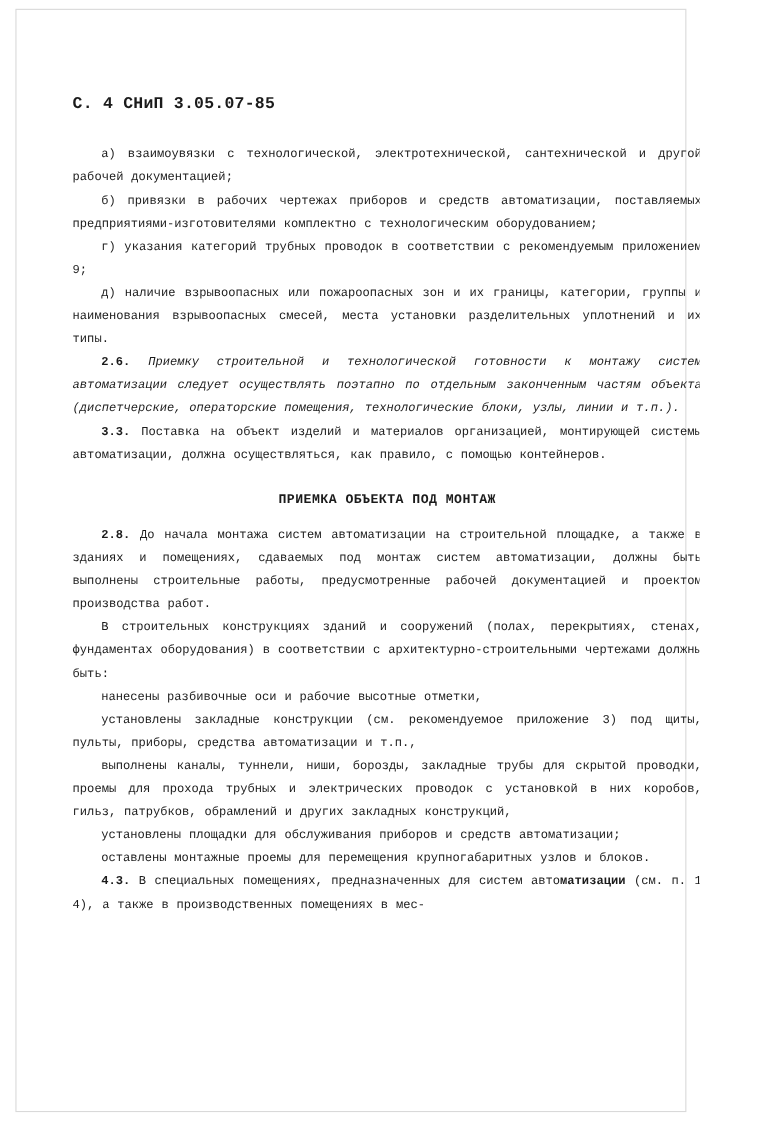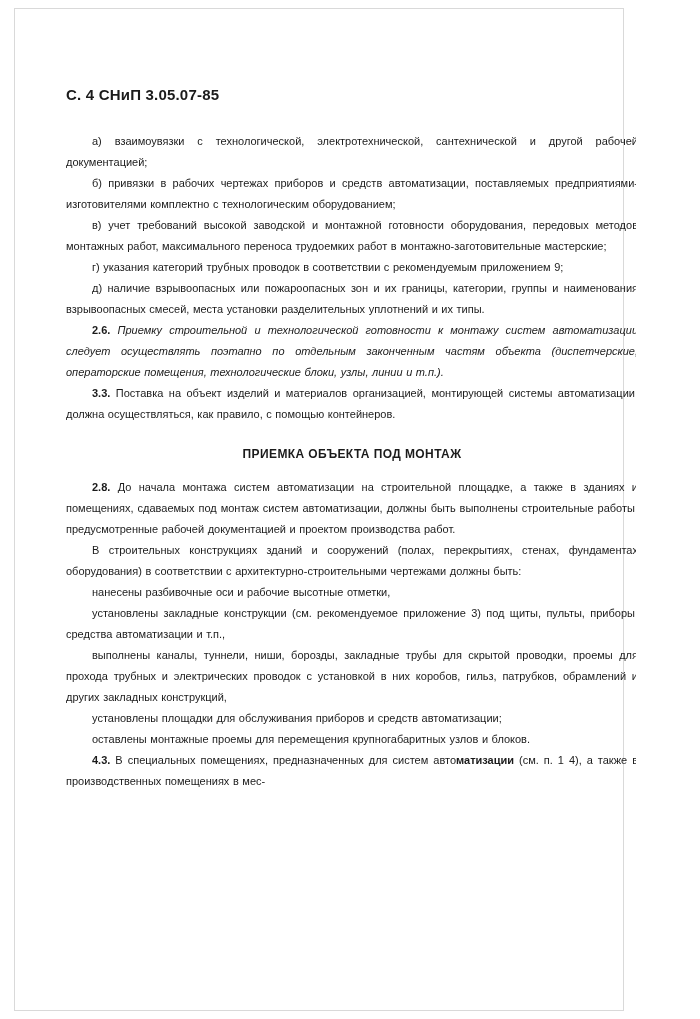--- a/index.html
+++ b/index.html
@@ -6,21 +6,21 @@
     margin: 0;
     padding: 0;
     background: #ffffff;
   }
   .sheet {
     position: relative;
     width: 636px;
     height: 1019px;
     background: #ffffff;
     overflow: hidden;
-    font-family: Liberation Sans, sans-serif;
+    font-family: Liberation Mono, monospace;
     color: #1b1b1b;
   }
   .scan-frame {
     position: absolute;
     left: 14px;
     top: 8px;
     right: 12px;
     bottom: 8px;
     border: 1px solid #d9d9d9;
     pointer-events: none;
@@ -63,21 +63,20 @@
   <div class="scan-frame"></div>
 
   <div class="page-body">
 
     <div class="running-header">С. 4 СНиП 3.05.07-85</div>
 
     <p class="para">а) взаимоувязки с технологической, электротехнической, сантехнической и другой рабочей документацией;</p>
 
     <p class="para">б) привязки в рабочих чертежах приборов и средств автоматизации, поставляемых предприятиями-изготовителями комплектно с технологическим оборудованием;</p>
 
-    <p class="para">в) учет требований высокой заводской и монтажной готовности оборудования, передовых методов монтажных работ, максимального переноса трудоемких работ в монтажно-заготовительные мастерские;</p>
 
     <p class="para">г) указания категорий трубных проводок в соответствии с рекомендуемым приложением 9;</p>
 
     <p class="para">д) наличие взрывоопасных или пожароопасных зон и их границы, категории, группы и наименования взрывоопасных смесей, места установки разделительных уплотнений и их типы.</p>
 
     <p class="para"><b>2.6.</b><i> Приемку строительной и технологической готовности к монтажу систем автоматизации следует осуществлять поэтапно по отдельным законченным частям объекта (диспетчерские, операторские помещения, технологические блоки, узлы, линии и т.п.).</i></p>
 
     <p class="para"><b>3.3.</b><span> Поставка на объект изделий и материалов организацией, монтирующей системы автоматизации, должна осуществляться, как правило, с помощью контейнеров.</span></p>
 
     <h2 class="section-heading">ПРИЕМКА ОБЪЕКТА ПОД МОНТАЖ</h2>

